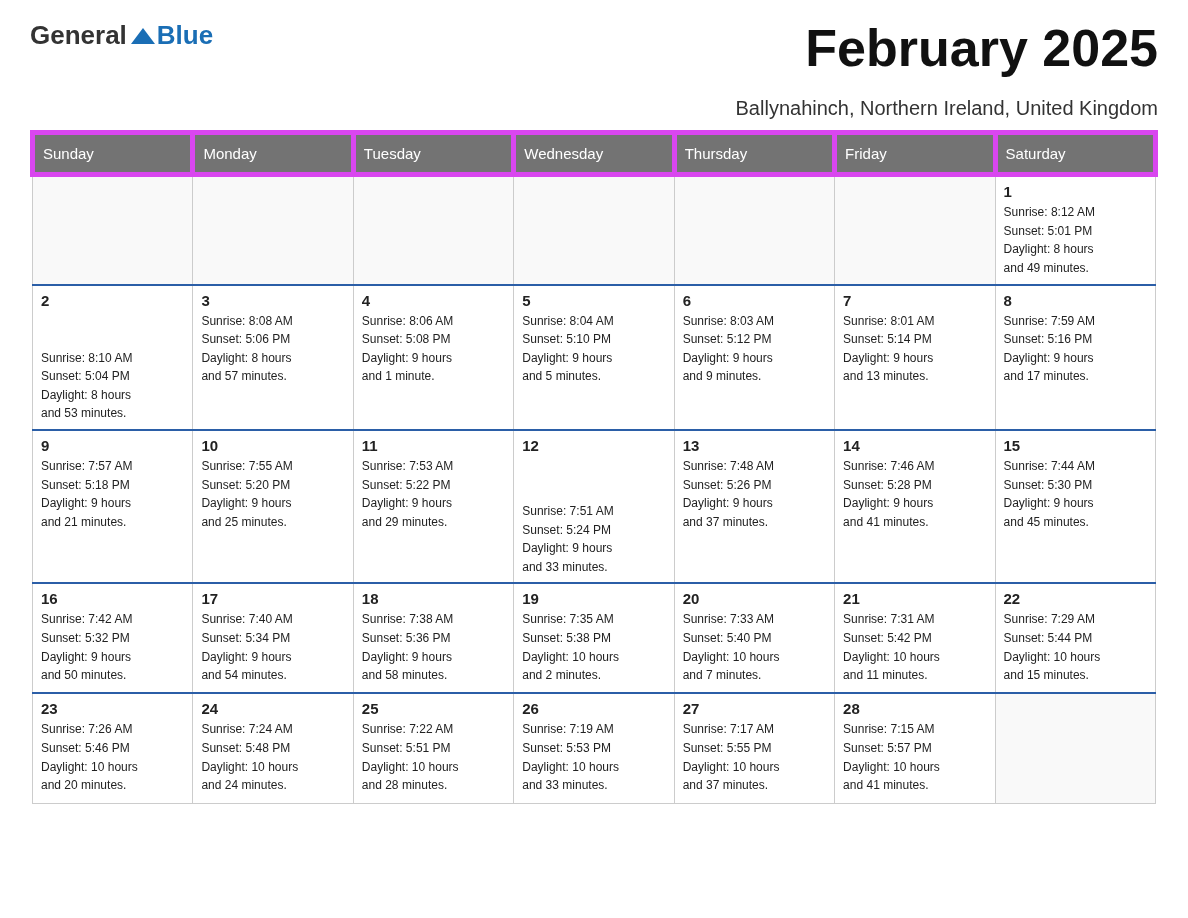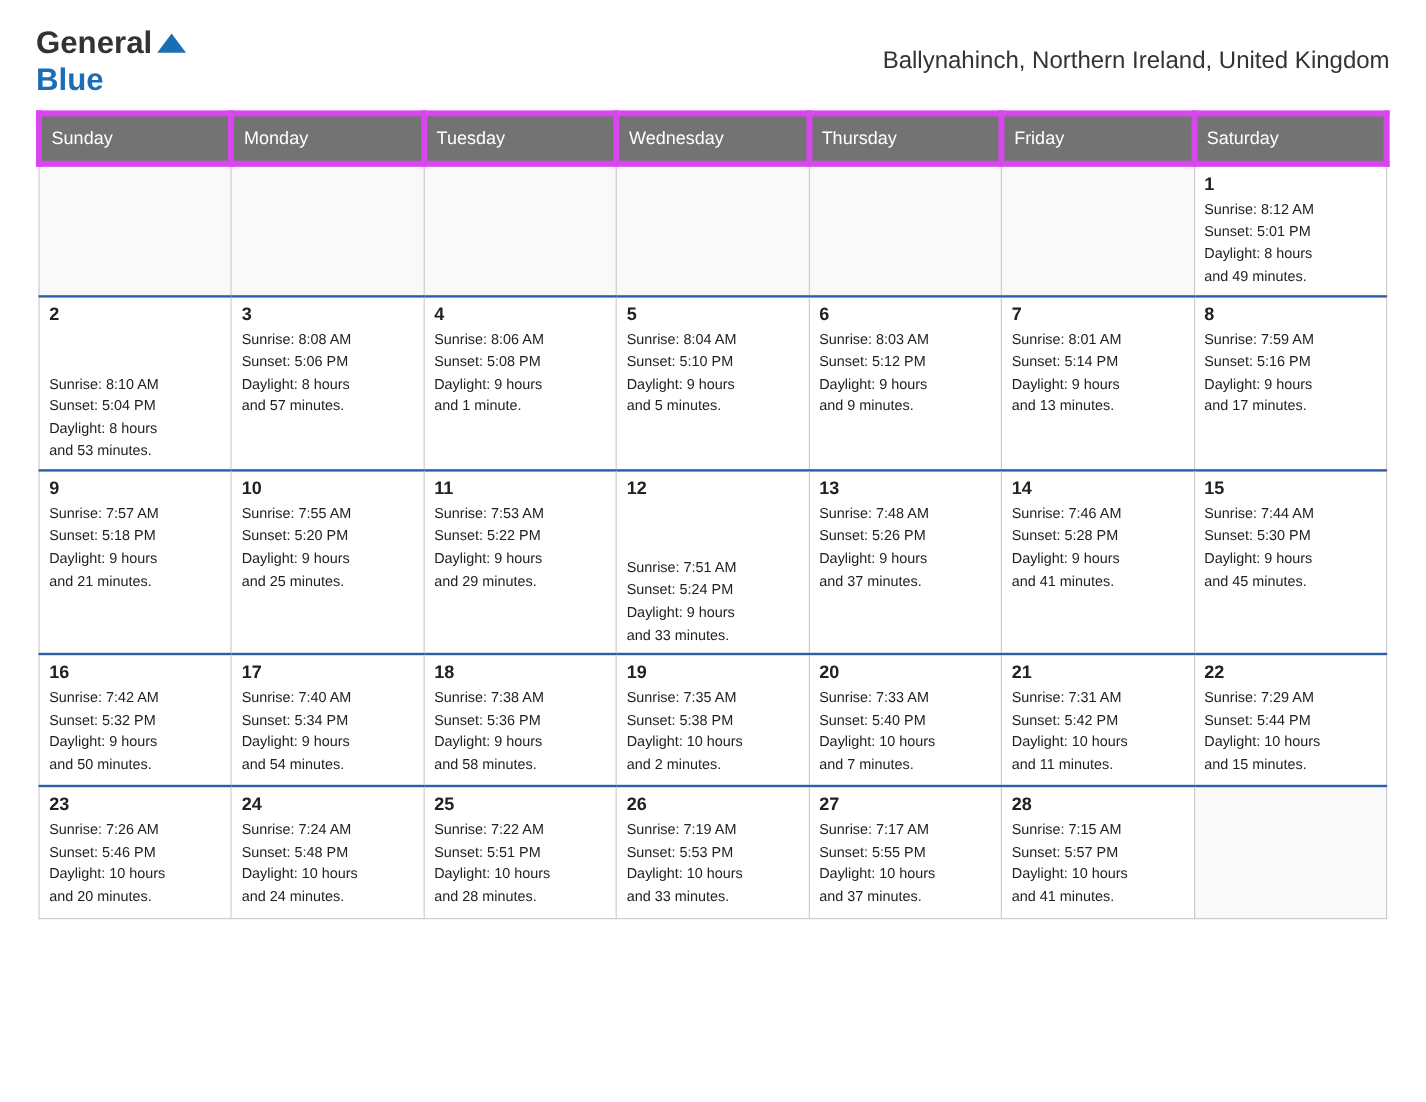--- a/index.html
+++ b/index.html
@@ -74,21 +74,21 @@
       margin-bottom: 3px;
       display: block;
     }
     .day-info {
       font-size: 12px;
       line-height: 1.55;
       color: #222;
     }
     .logo-wrapper {
       display: flex;
-      flex-direction: column;
+      flex-direction: row;
       align-items: flex-start;
     }
     .logo-row {
       display: flex;
       align-items: center;
     }
   </style>
 </head>
 <body>
 
@@ -100,20 +100,21 @@
         <svg width="28" height="28" viewBox="0 0 28 28">
           <polygon points="14,6 26,22 2,22" fill="#1a6eb5"></polygon>
         </svg>
       </span>
     </div>
     <div>
       <span class="logo-text-blue">Blue</span>
     </div>
   </div>
   <div class="title-area">
+    <div class="month-title">February 2025</div>
     <div class="location">Ballynahinch, Northern Ireland, United Kingdom</div>
   </div>
 </div>
 
 <table class="calendar">
   <thead>
     <tr>
     <th>Sunday</th>
         <th>Monday</th>
         <th>Tuesday</th>

